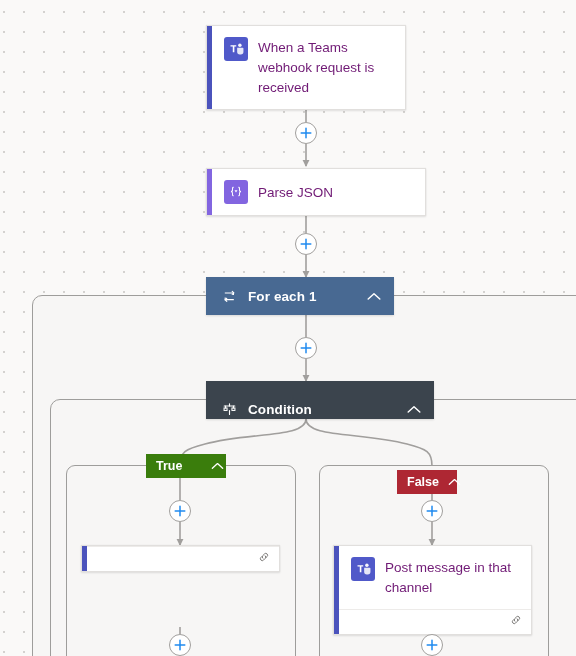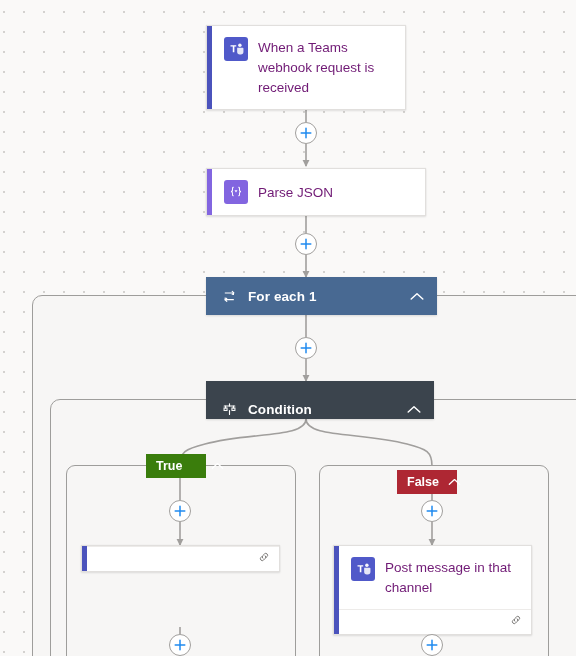--- a/index.html
+++ b/index.html
@@ -141,21 +141,21 @@
     font-size: 13.5px;
     font-weight: bold;
     letter-spacing: .1px;
   }
   .scope-header .sh-chevron {
     flex: 0 0 16px;
     display: flex; align-items: center; justify-content: center;
   }
   .hdr-foreach {
     left: 206px; top: 277px;
-    width: 231px; height: 38px;
+    width: 188px; height: 38px;
     background: #486992;
     padding: 0 12px 0 14px;
   }
   .hdr-condition {
     left: 206px; top: 381px;
     width: 228px; height: 38px;
     background: #3b444d;
     padding: 18px 12px 0 14px;
   }
   .branch-label {
@@ -163,21 +163,21 @@
     height: 24px;
     display: flex;
     align-items: center;
     box-sizing: border-box;
     padding: 0 8px 0 10px;
     color: #ffffff;
     font-size: 12.5px;
     font-weight: bold;
   }
   .branch-label .bl-chevron { margin-left: 9px; display:flex; align-items:center; }
-  .lbl-true  { left: 146px; top: 454px; width: 60px; background: #3a7d0c; gap: 20px; }
+  .lbl-true  { left: 146px; top: 454px; width: 80px; background: #3a7d0c; gap: 20px; }
   .lbl-false { left: 397px; top: 454px; width: 60px; background: #ae2733; margin-top: 16px; }
 
   
   .plus-btn {
     position: absolute;
     width: 22px; height: 22px;
     border-radius: 50%;
     background: #ffffff;
     border: 1px solid #a19f9d;
     box-sizing: border-box;

